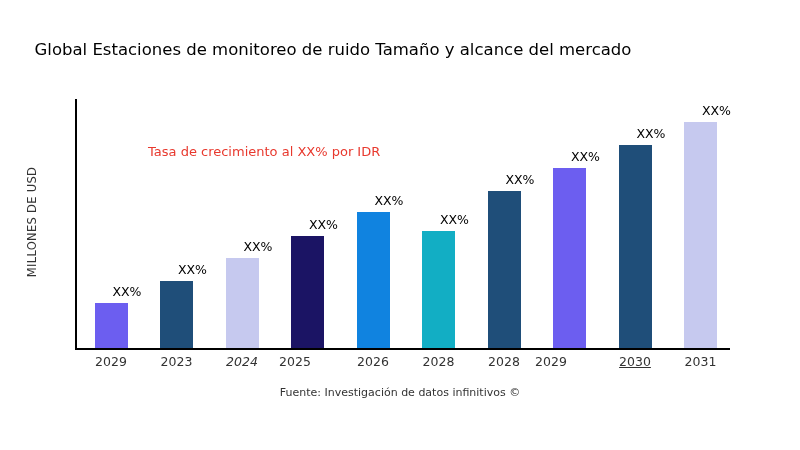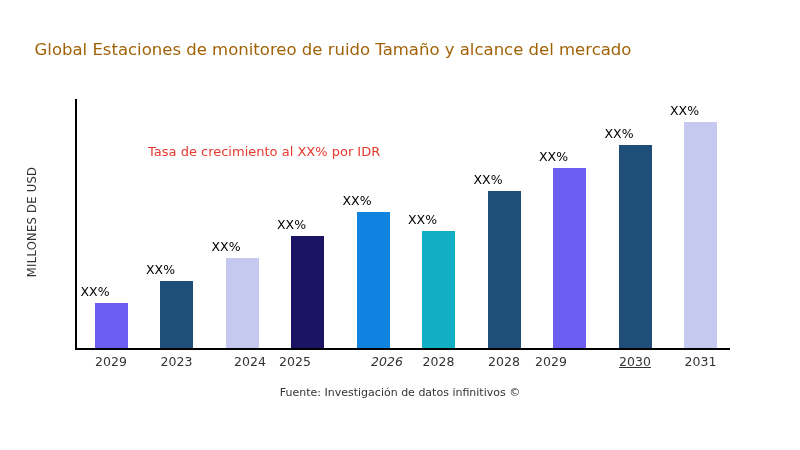--- a/index.html
+++ b/index.html
@@ -24,21 +24,21 @@
   }
 
   
   #chart-title {
     position: absolute;
     left: 0;
     top: 40px;
     width: 666px;
     text-align: center;
     font-size: 16.5px;
-    color: #a16207;
+    color: #000000;
     font-family: "DejaVu Sans", sans-serif;
     letter-spacing: 0px;
     white-space: nowrap;
   }
 
   
   #ylabel {
     position: absolute;
     left: -83px;
     top: 215px;
@@ -86,21 +86,21 @@
   .bar {
     position: absolute;
     bottom: 0;
     left: 0;
     width: 33px;
   }
   .bar-label {
     position: absolute;
     left: -14px;
     width: 61px;
-    text-align: left;
+    text-align: right;
     font-size: 12.5px;
     color: #000000;
     white-space: nowrap;
   }
 
   
   .xtick {
     position: absolute;
     top: 255px;
     width: 70px;
@@ -180,23 +180,23 @@
           <div class="bar-label" style="bottom: 207px;">XX%</div>
         </div>
         <div class="bar-group" style="left: 609px; height: 249px;">
           <div class="bar" style="height: 226px; background: rgb(198, 201, 239);"></div>
           <div class="bar-label" style="bottom: 230px;">XX%</div>
         </div>
       </div>
     <div id="xticks">
         <div class="xtick" style="left: 1px;">2029</div>
         <div class="xtick" style="left: 66.5px; text-align: center;">2023</div>
-        <div class="xtick" style="left: 140px;">2024</div>
+        <div class="xtick" style="left: 132px; font-style: italic;">2024</div>
         <div class="xtick" style="left: 185px;">2025</div>
-        <div class="xtick" style="left: 277px; font-style: italic;">2026</div>
+        <div class="xtick" style="left: 263px;">2026</div>
         <div class="xtick" style="left: 328.5px;">2028</div>
         <div class="xtick" style="left: 394px;">2028</div>
         <div class="xtick" style="left: 441px;">2029</div>
         <div class="xtick" style="left: 525px; text-decoration: underline;">2030</div>
         <div class="xtick" style="left: 590.5px;">2031</div>
       </div>
   </div>
 
   <div id="growth-annotation">Tasa de crecimiento al XX% por IDR</div>
 

